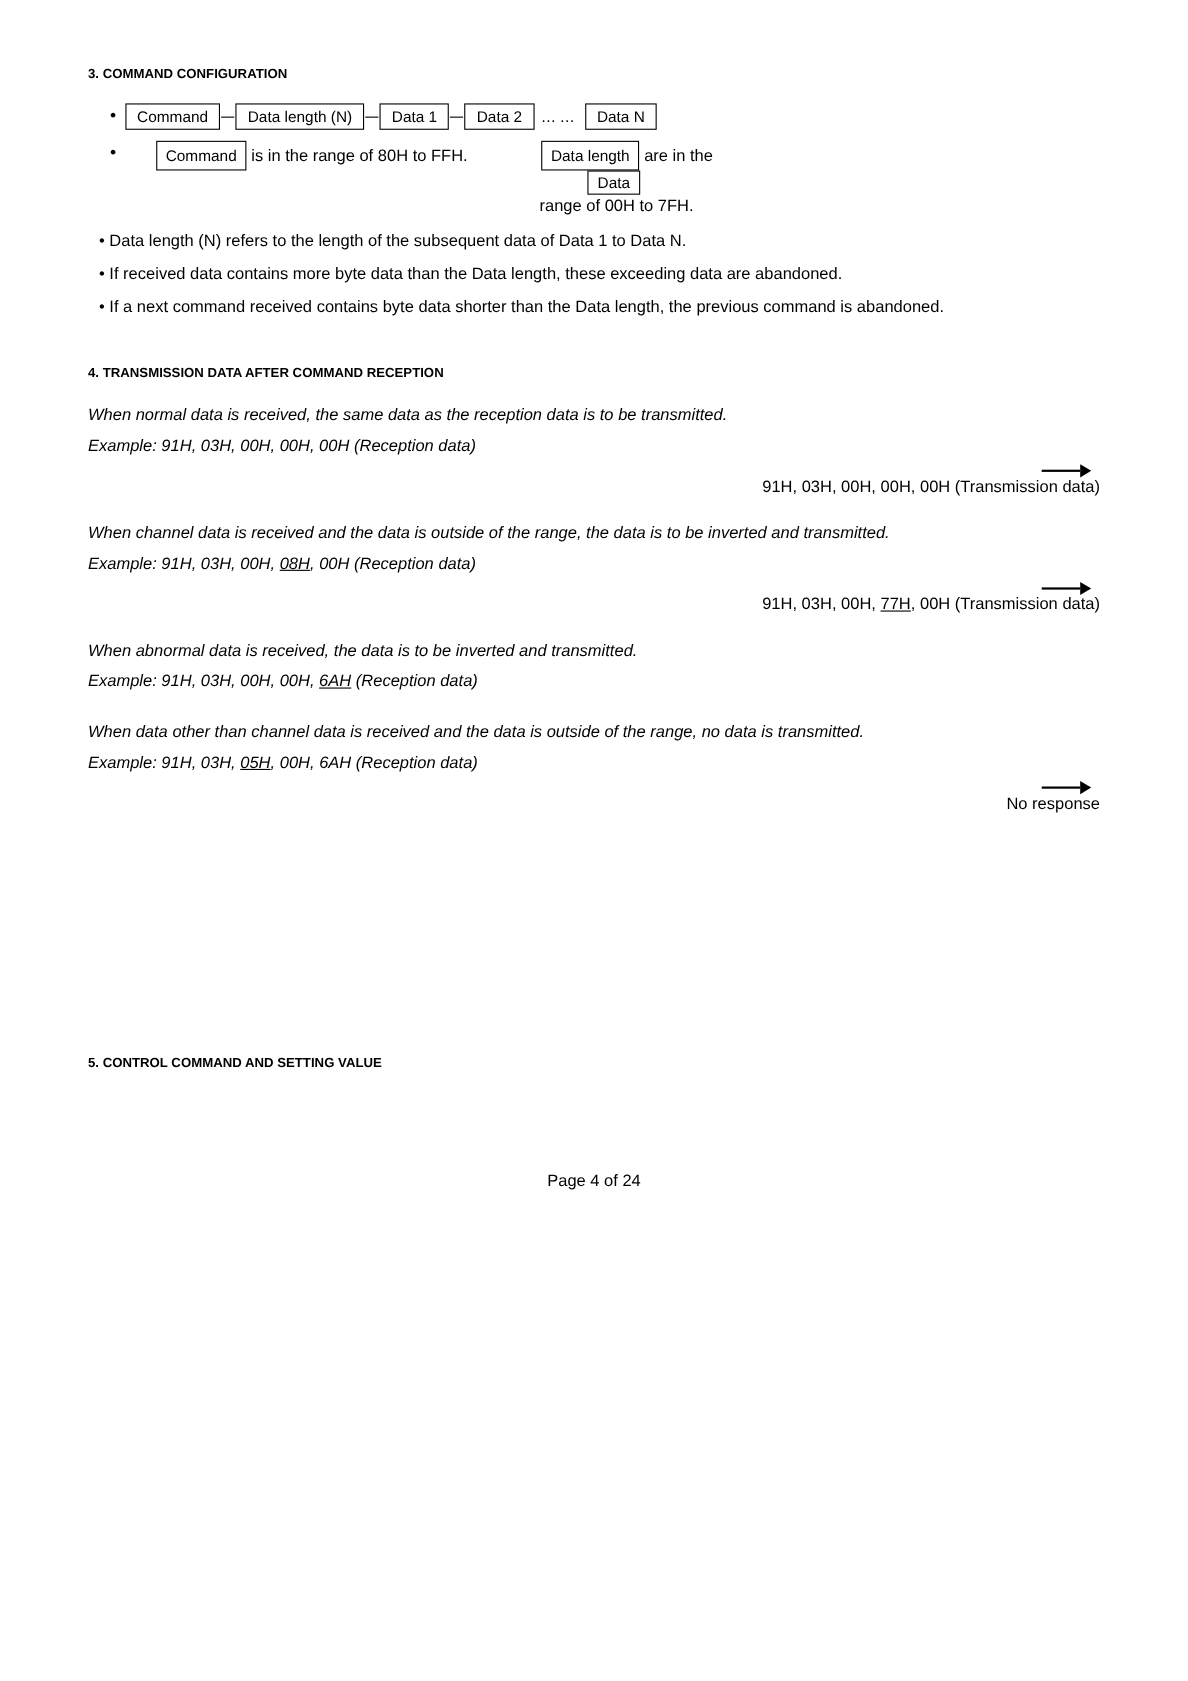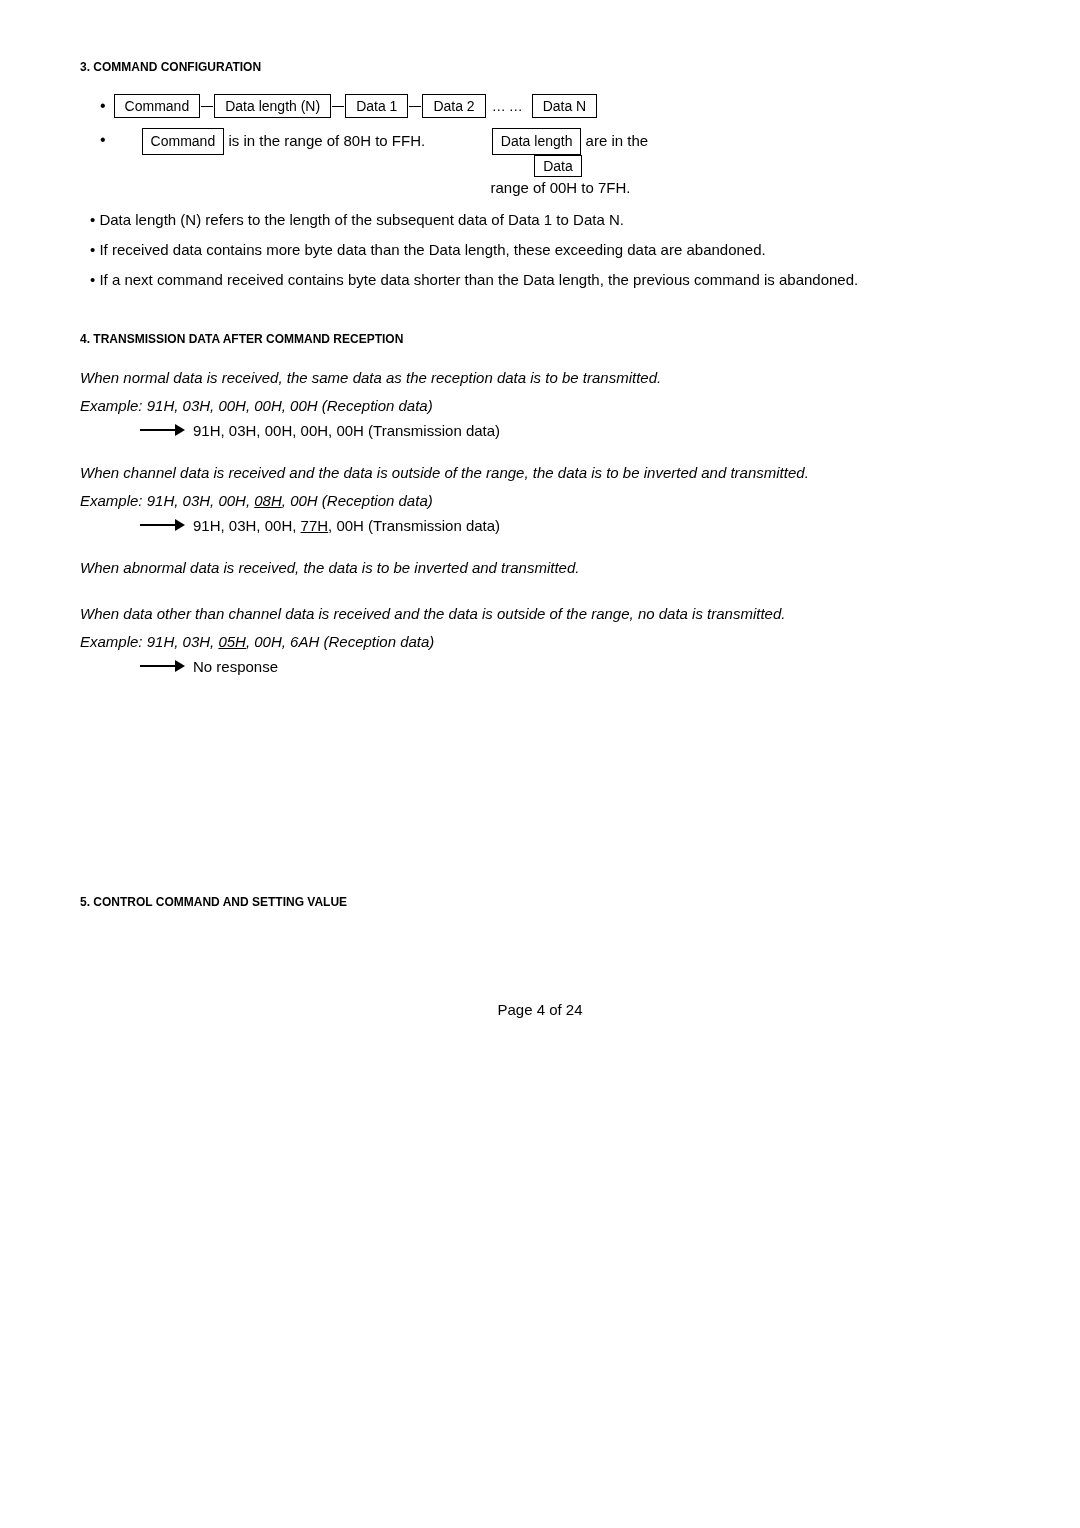--- a/index.html
+++ b/index.html
@@ -50,24 +50,25 @@
       margin-bottom: 4px;
       font-style: italic;
     }
 
     .para-block {
       margin-bottom: 22px;
     }
 
     .arrow-line {
       display: flex;
-      align-items: center;
+      align-items: flex-end;
       margin-left: 60px;
       margin-top: 4px;
       margin-bottom: 4px;
+      flex-direction: column;
     }
 
     .arrow-symbol {
       display: flex;
       align-items: center;
       margin-right: 8px;
     }
 
     .arrow-shaft {
       width: 35px;
@@ -168,20 +169,21 @@
       <div class="arrow-symbol">
         <span class="arrow-shaft"></span>
           <span class="arrow-head"></span>
       </div>
       <span>91H, 03H, 00H, <span class="underline">77H</span>, 00H (Transmission data)</span>
     </div>
   </div>
 
   <div class="para-block">
     <div class="para">When abnormal data is received, the data is to be inverted and transmitted.</div>
+    <div class="para">Example: 91H, 03H, 00H, 00H, <span class="underline">6AH</span> (Reception data)</div>
   </div>
 
   <div class="para-block">
     <div class="para">When data other than channel data is received and the data is outside of the range, no data is transmitted.</div>
     <div class="para">Example: 91H, 03H, <span class="underline">05H</span>, 00H, 6AH (Reception data)</div>
     <div class="arrow-line">
       <div class="arrow-symbol">
         <span class="arrow-shaft"></span>
           <span class="arrow-head"></span>
       </div>

